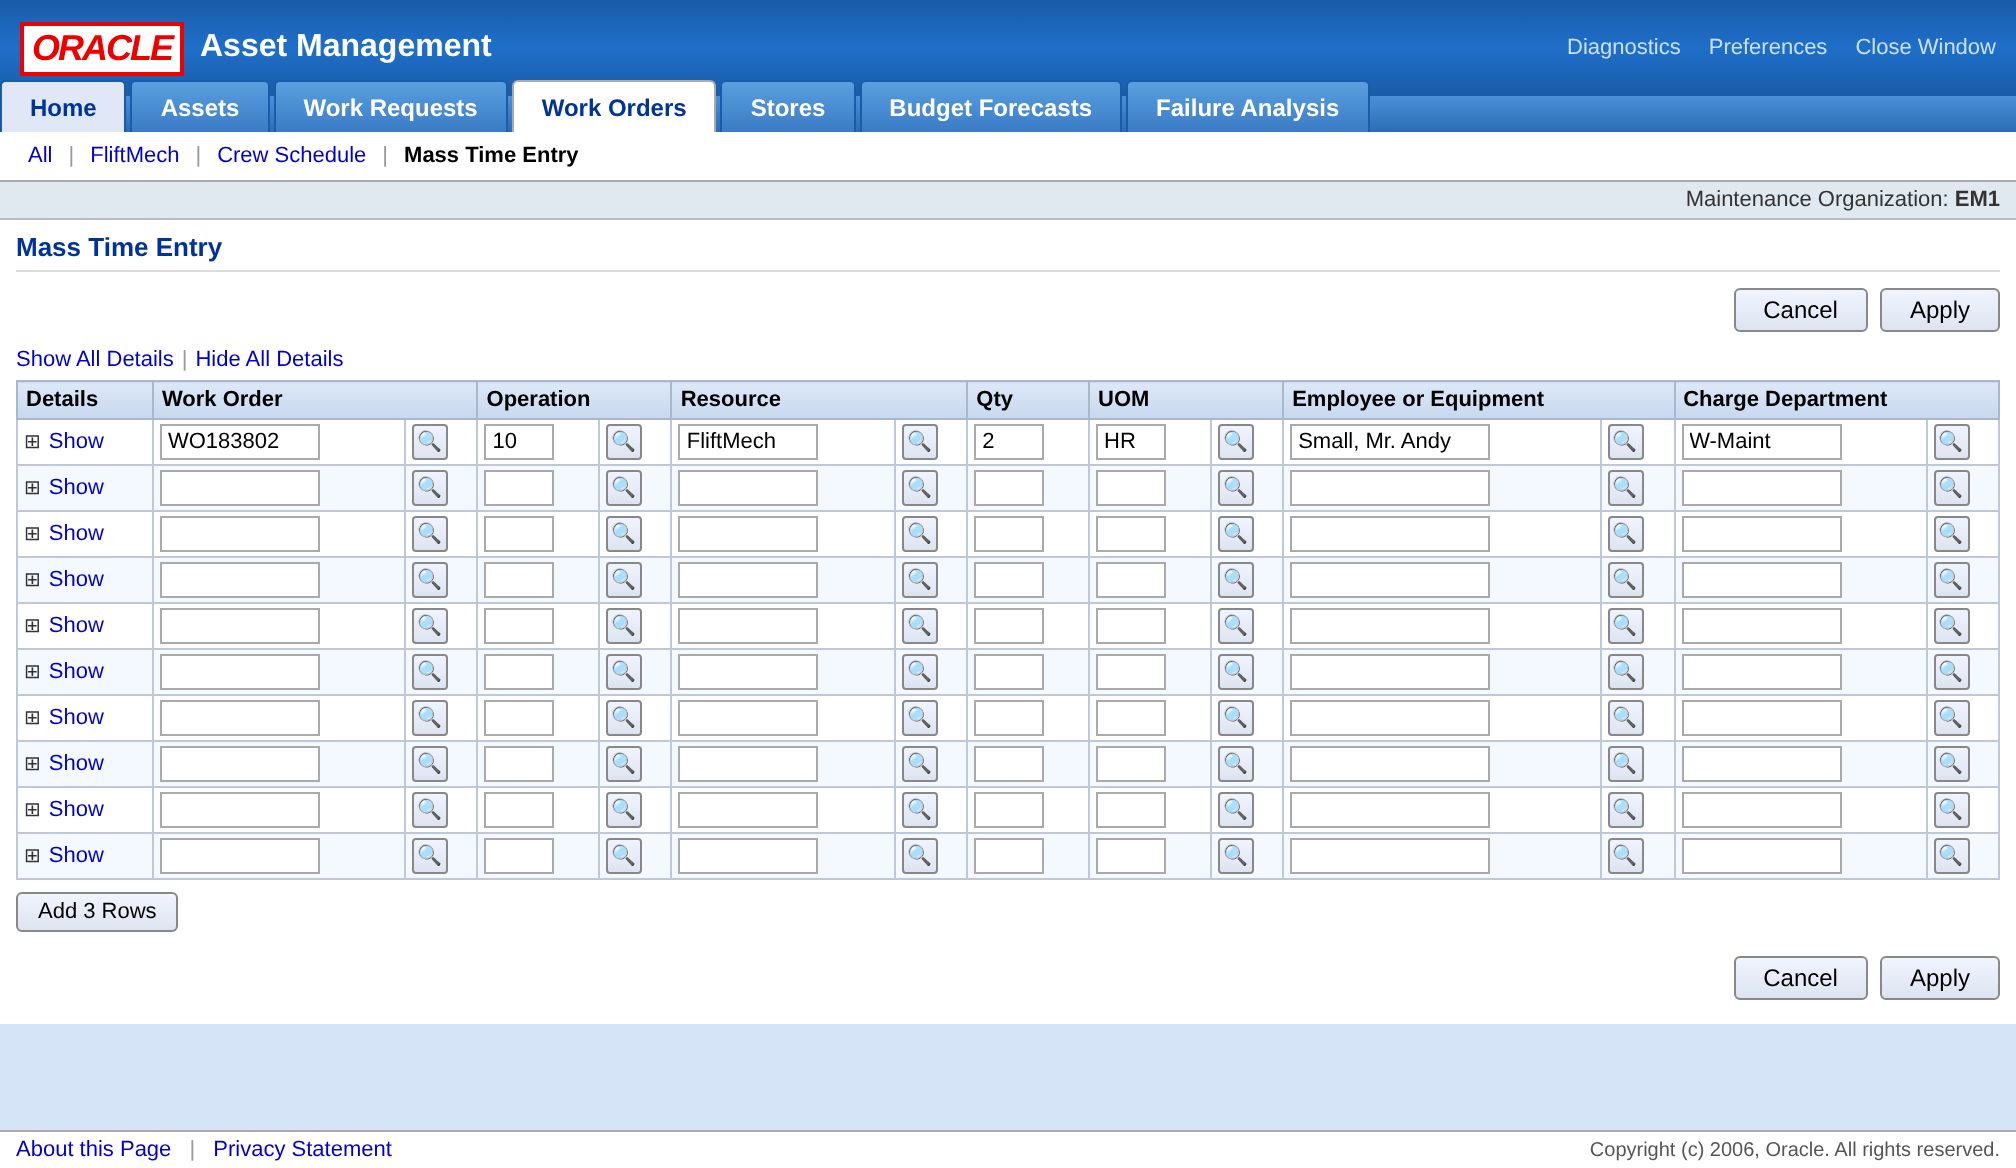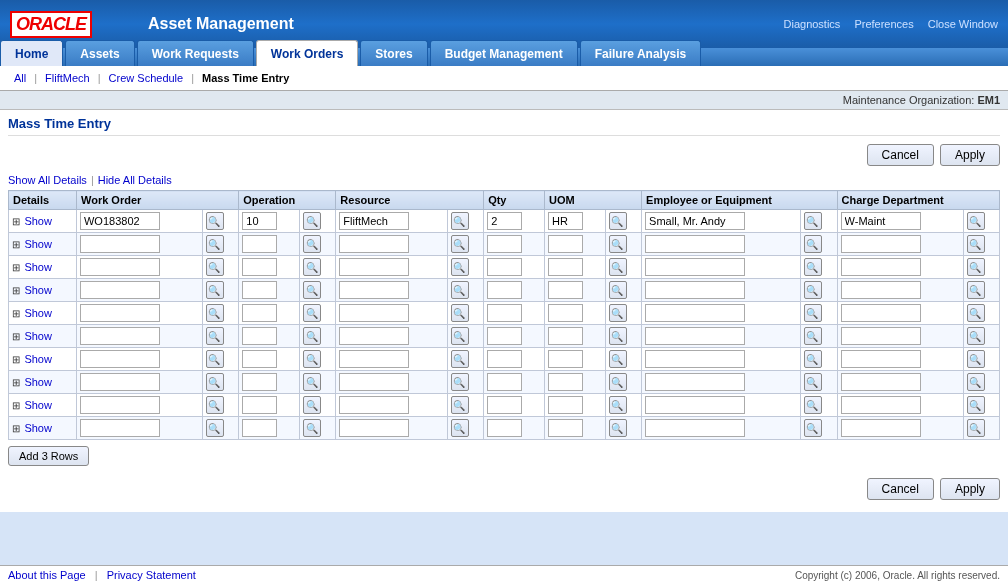--- a/index.html
+++ b/index.html
@@ -1,19 +1,19 @@
 <!DOCTYPE html>
 <html><head>
   <meta charset="utf-8">
   <style>
     * { margin: 0; padding: 0; box-sizing: border-box; }
     body { font-family: Arial, Helvetica, sans-serif; font-size: 12px; background: #d6e4f7; width: 1008px; height: 584px; overflow: hidden; }
 
     
-    #header { background: linear-gradient(180deg, #1a5ca8 0%, #1e6fc9 50%, #1a5ca8 100%); height: 48px; display: flex; align-items: center; padding: 0 10px; gap: 48px; }
+    #header { background: linear-gradient(180deg, #1a5ca8 0%, #1e6fc9 50%, #1a5ca8 100%); height: 48px; display: flex; align-items: center; padding: 0 10px; }
     #oracle-logo { color: #e00; font-size: 18px; font-weight: bold; font-style: italic; border: 2px solid #e00; padding: 1px 4px; margin-right: 8px; background: white; letter-spacing: -1px; }
     #app-title { color: white; font-size: 16px; font-weight: bold; }
     #header-nav { margin-left: auto; display: flex; gap: 14px; }
     #header-nav a { color: #cce0ff; font-size: 11px; text-decoration: none; cursor: pointer; }
 
     
     #main-nav { background: linear-gradient(180deg, #4a90d9 0%, #2a6db5 100%); display: flex; align-items: flex-end; padding: 0 0 0 0; height: 18px; }
     .main-tab { padding: 4px 14px; font-size: 12px; font-weight: bold; cursor: pointer; border-radius: 3px 3px 0 0; border: 1px solid #1a5ca8; border-bottom: none; color: white; background: linear-gradient(180deg, #5a9fe0 0%, #3a7cc5 100%); margin-right: 2px; height: 26px; display: flex; align-items: center; }
     .main-tab.active { background: white; color: #003399; border-color: #aaa; }
     .main-tab.first { background: #e0e8f8; color: #003399; }
@@ -74,21 +74,21 @@
     <a>Close Window</a>
   </div>
 </div>
 
 <div id="main-nav">
   <div class="main-tab first">Home</div>
   <div class="main-tab">Assets</div>
   <div class="main-tab">Work Requests</div>
   <div class="main-tab active">Work Orders</div>
   <div class="main-tab">Stores</div>
-  <div class="main-tab">Budget Management</div>
+  <div class="main-tab">Budget Forecasts</div>
   <div class="main-tab">Failure Analysis</div>
 </div>
 
 <div id="sub-nav">
   <a class="sub-tab">All</a>
   <span class="sub-sep">|</span>
   <a class="sub-tab">FliftMech</a>
   <span class="sub-sep">|</span>
   <a class="sub-tab">Crew Schedule</a>
   <span class="sub-sep">|</span>

